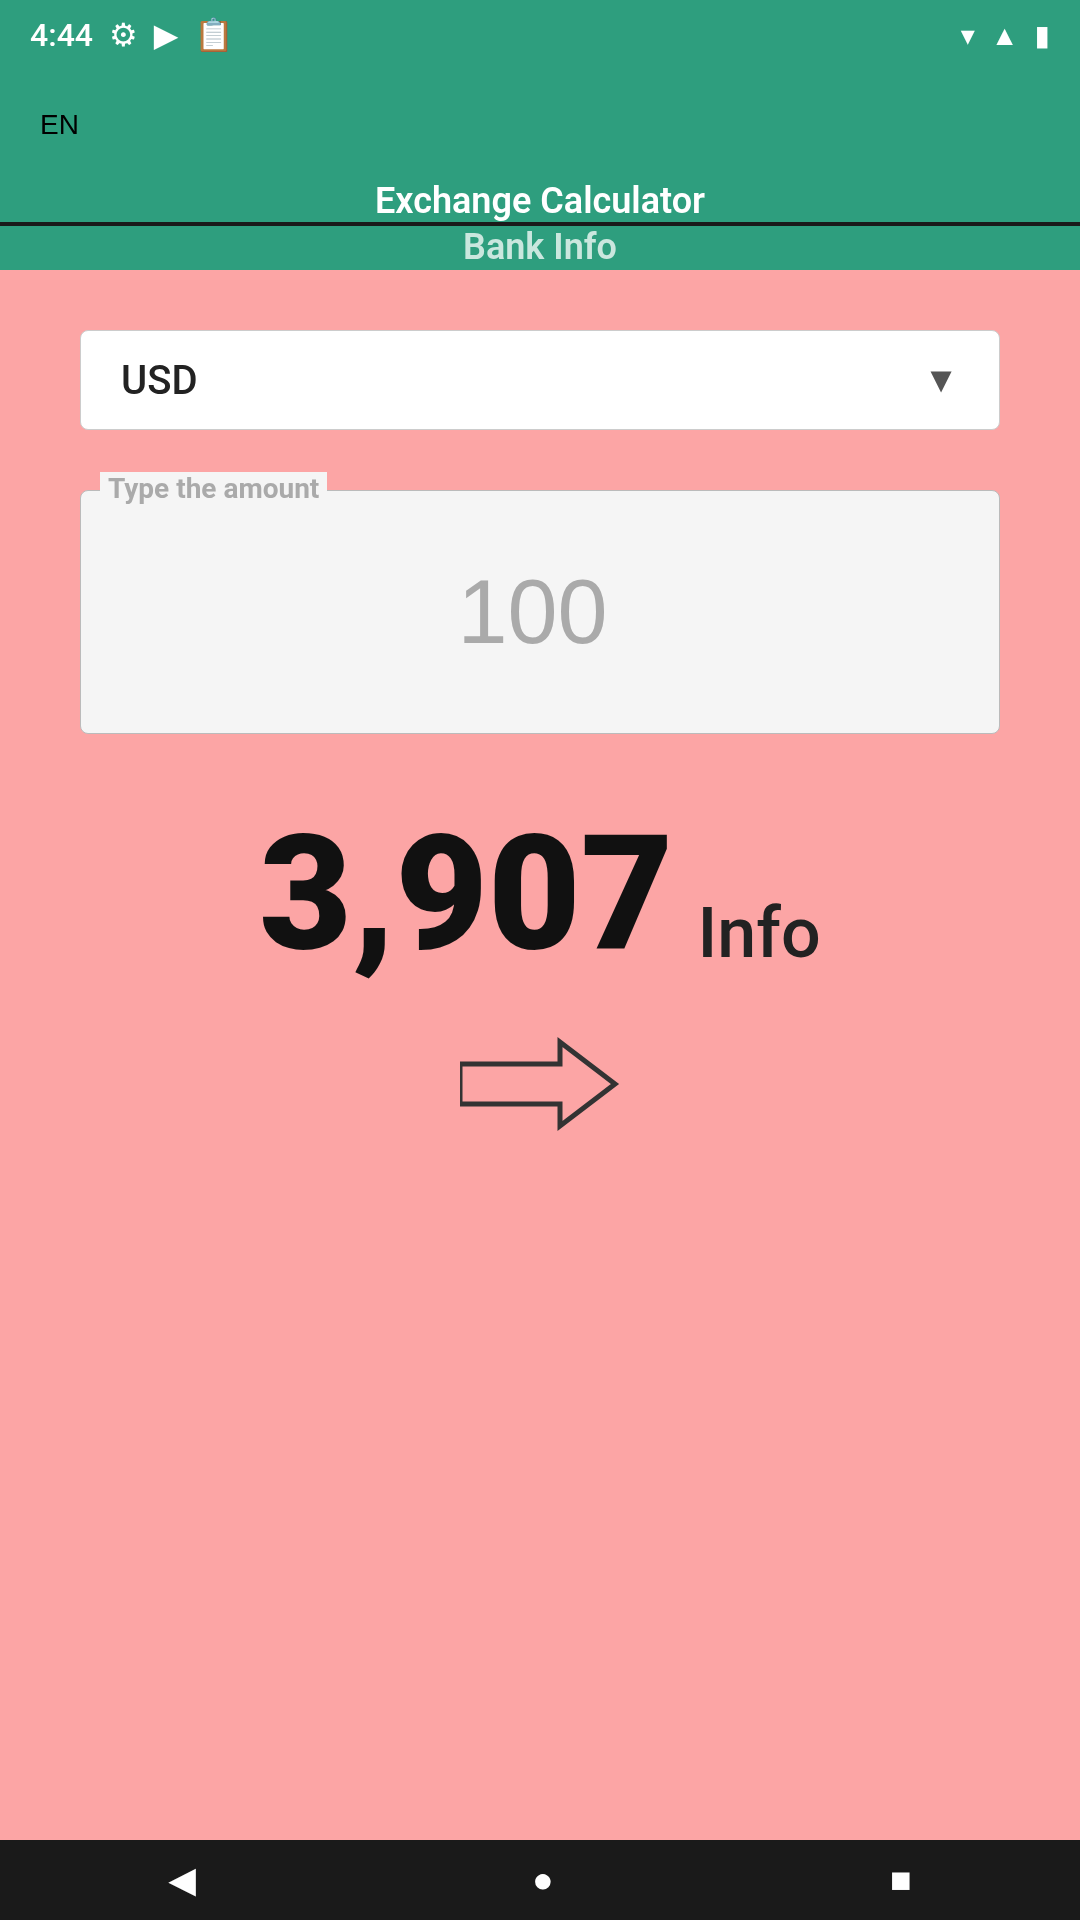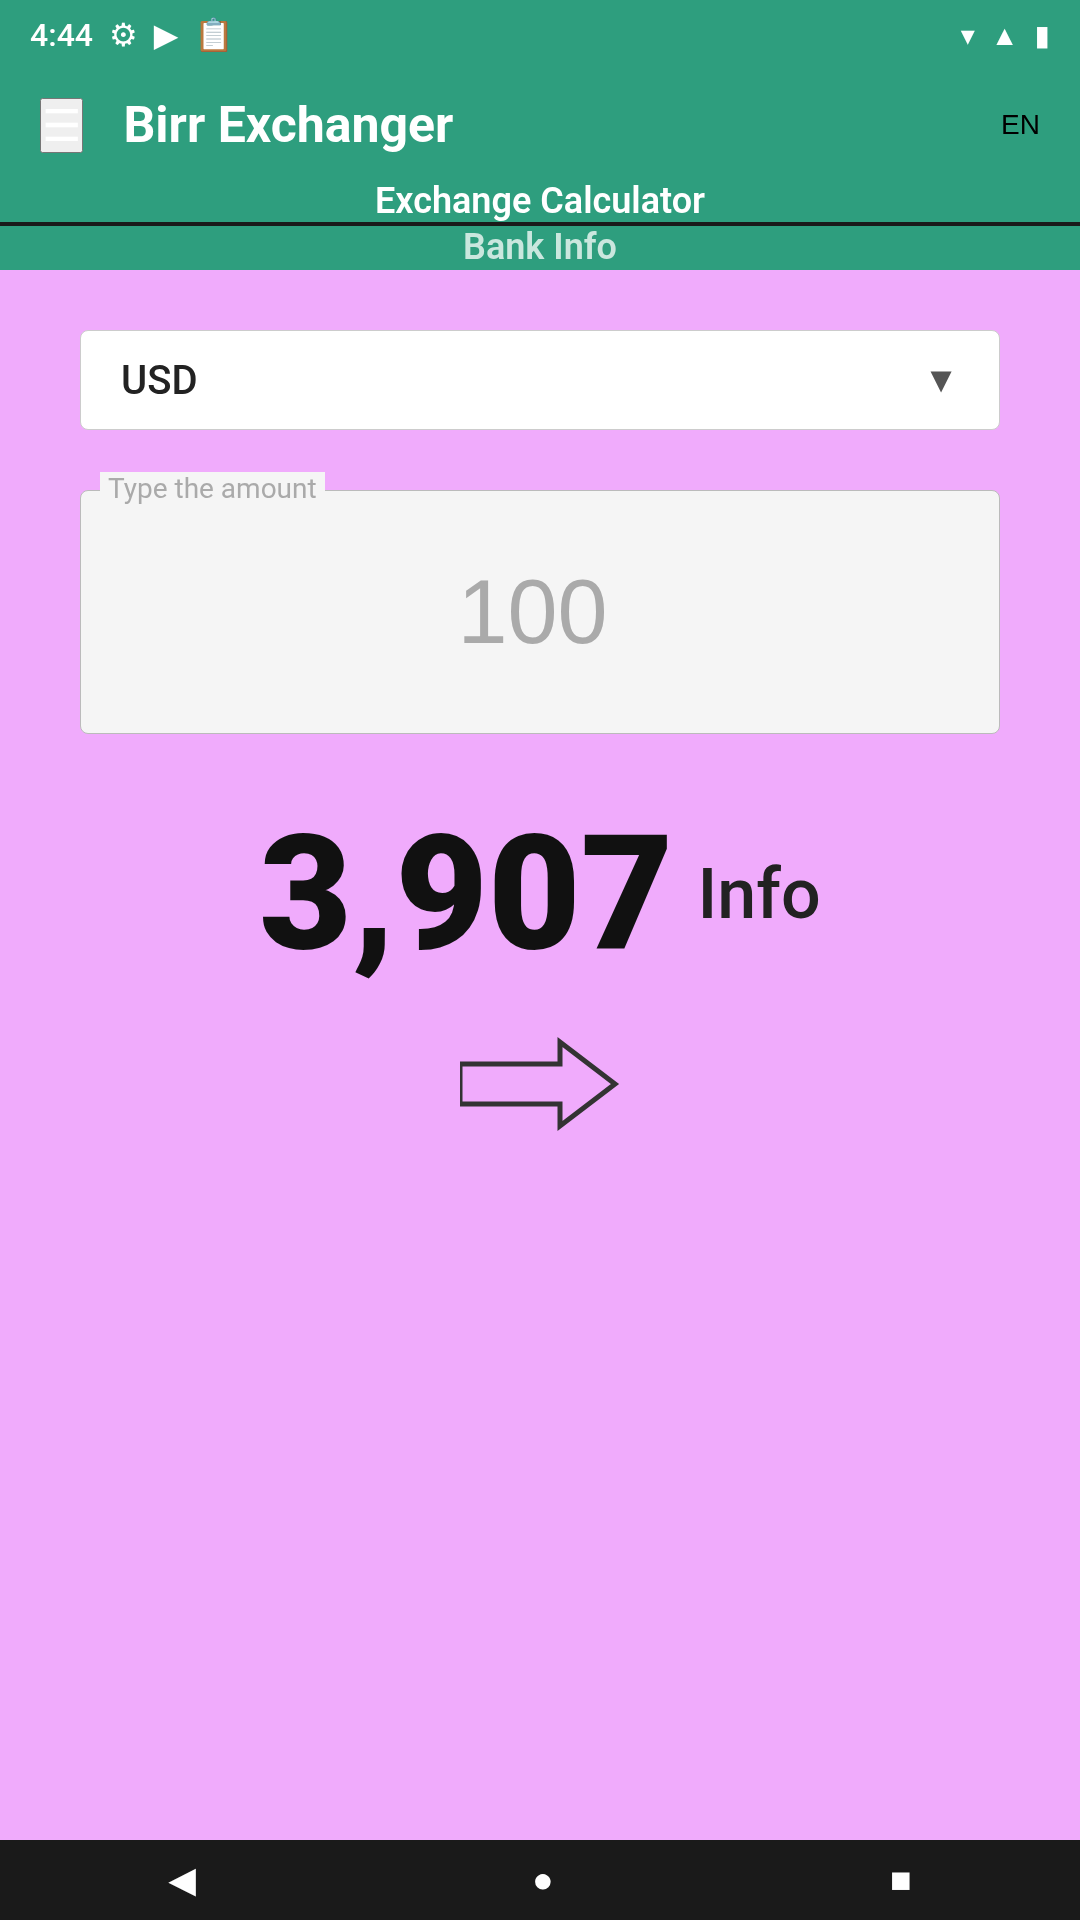--- a/index.html
+++ b/index.html
@@ -96,21 +96,21 @@
       border-bottom: 4px solid transparent;
     }
     .tab-item.active {
       color: white;
       border-bottom: 4px solid #1a1a1a;
     }
 
     
     .main-content {
       width: 100%;
-      background: #f0abfc;
+      background: #fca5a5;
       padding: 60px 80px;
       min-height: calc(1920px - 70px - 110px - 90px - 80px);
     }
 
     
     .currency-dropdown {
       width: 100%;
       height: 100px;
       border: 1.5px solid #ccc;
       border-radius: 8px;
@@ -139,38 +139,39 @@
       margin-bottom: 80px;
     }
     .amount-input-label {
       position: absolute;
       top: -18px;
       left: 20px;
       font-size: 28px;
       color: #aaa;
       background: #f5f5f5;
       padding: 0 8px;
+      font-weight: bold;
     }
     .amount-input {
       width: 100%;
       height: 244px;
       border: 1.5px solid #bbb;
       border-radius: 8px;
       background: #f5f5f5;
       font-size: 90px;
       color: #aaa;
       text-align: center;
       outline: none;
       font-weight: 400;
     }
 
     
     .result-section {
       display: flex;
-      align-items: center;
+      align-items: flex-end;
       justify-content: center;
       gap: 24px;
       margin-bottom: 60px;
       margin-top: 30px;
     }
     .result-amount {
       font-size: 160px;
       font-weight: 900;
       color: #111;
       line-height: 1;
@@ -234,24 +235,20 @@
     <span>📋</span>
   </div>
   <div class="status-right">
     <span class="status-icon">▾</span>
     <span class="status-icon">▲</span>
     <span class="status-icon">▮</span>
   </div>
 </div>
 
 <div class="app-bar">
-  <div class="app-bar-left">
-    <button class="hamburger-icon">☰</button>
-    <span class="app-title">Birr Exchanger</span>
-  </div>
   <button class="lang-button">EN</button>
 </div>
 
 <div class="tab-bar">
   <div class="tab-item active">
     <span>Exchange Calculator</span>
   </div>
   <div class="tab-item">
     <span>Bank Info</span>
   </div>

